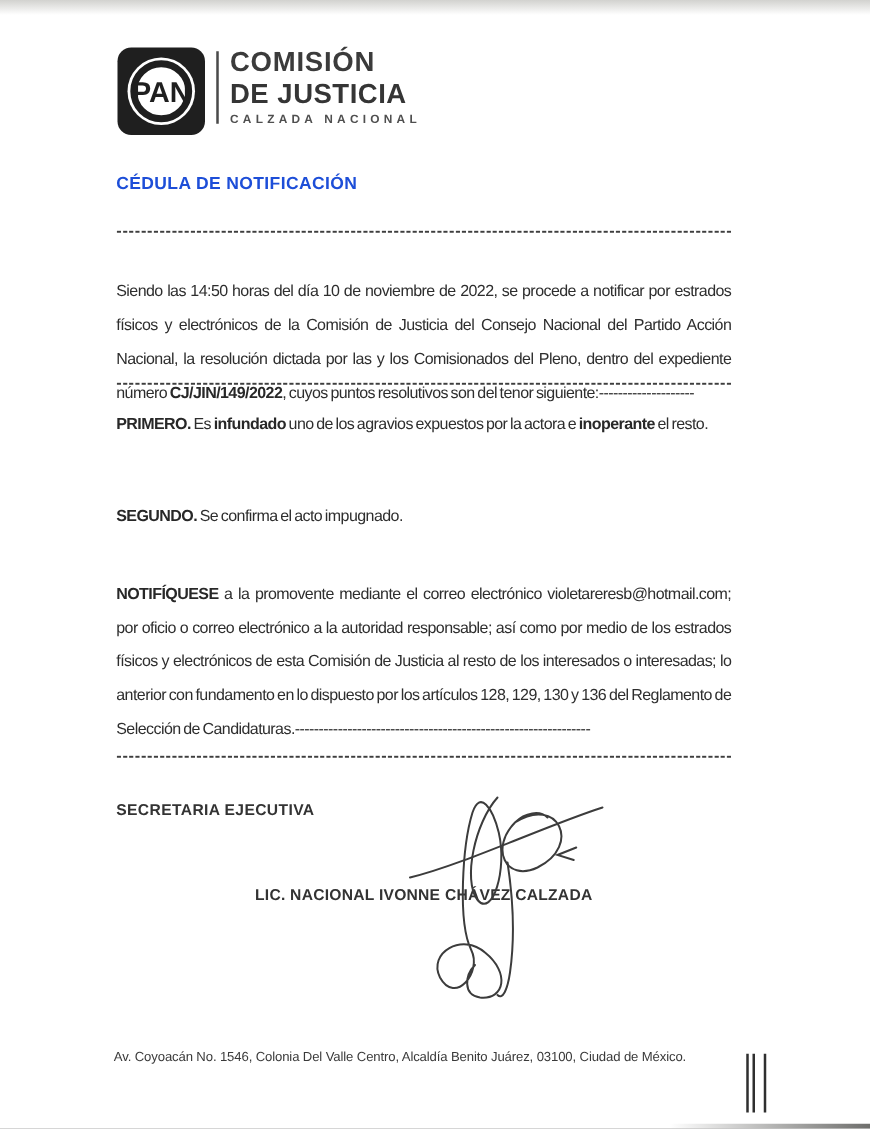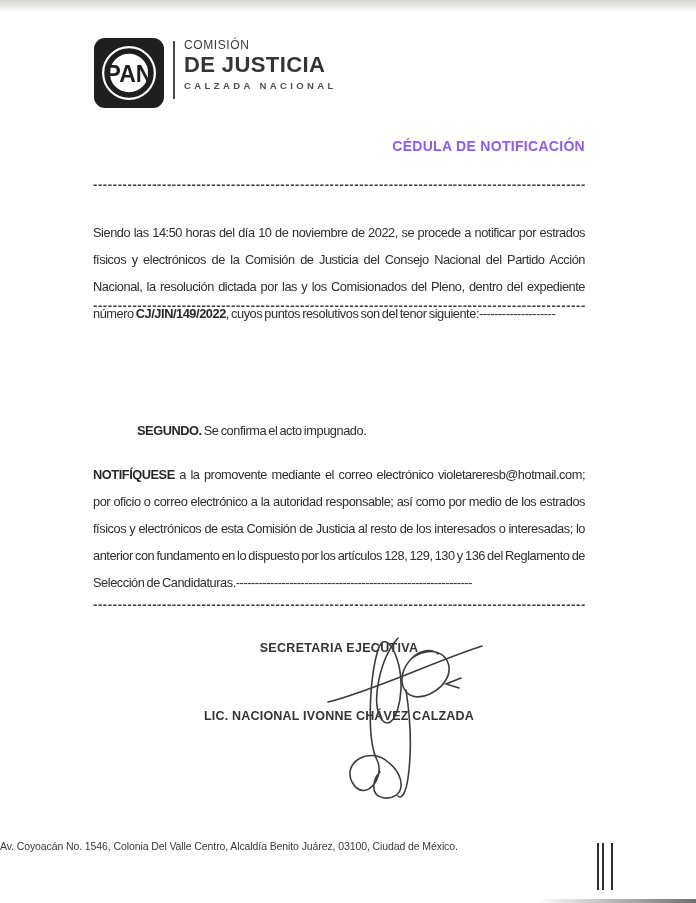--- a/index.html
+++ b/index.html
@@ -19,50 +19,50 @@
     background:linear-gradient(90deg,rgba(120,120,118,0),#6e6e6c);}
   .scan-lines{position:absolute;left:597px;top:843px;width:12px;height:47px;
     border-left:2px solid #2f2f2f;border-right:2px solid #2f2f2f;}
   .scan-lines::after{content:"";position:absolute;left:3px;top:0;bottom:0;width:2px;background:#2f2f2f;}
 
   
   .header{position:absolute;top:37px;left:93px;display:flex;align-items:flex-start;}
   .logo{width:72px;height:72px;display:block;}
   .hsep{width:2px;height:58px;background:#4a4a4a;margin:4px 0 0 8px;}
   .htext{margin-left:9px;padding-top:2px;line-height:1;}
-  .h1{font-size:12px;font-weight:400;letter-spacing:0.6px;color:#3b3b3b;}
+  .h1{font-size:22px;font-weight:700;letter-spacing:0.6px;color:#3b3b3b;}
   .h2{font-size:22px;font-weight:700;letter-spacing:0.4px;color:#353535;margin-top:3px;}
   .h3{font-size:9.5px;font-weight:600;letter-spacing:3.4px;color:#4f4f4f;margin-top:5px;}
 
   .doc-title{position:absolute;top:138px;left:93px;width:492px;
-    text-align:right;font-size:14px;font-weight:700;letter-spacing:0.3px;color:#8b5cf6;}
+    text-align:left;font-size:14px;font-weight:700;letter-spacing:0.3px;color:#1d4ed8;}
 
   .dashrule{position:absolute;left:93px;width:492px;height:16px;overflow:hidden;
     white-space:nowrap;font-size:13px;font-weight:700;letter-spacing:0.6px;color:#3e3e3e;}
   .rule1{top:177px;}
   .rule2{top:298px;}
   .rule3{top:597px;}
 
   .para{position:absolute;left:93px;width:492px;
     font-size:12.8px;line-height:27px;letter-spacing:-0.45px;word-spacing:-1px;
     text-align:justify;color:#2e2e2e;}
   .p1{top:206px;}
   .p2{top:312px;}
-  .p3{top:404px;margin-left:44px;}
+  .p3{top:386px;}
   .p4{top:448px;}
   .para b{font-weight:700;color:#282828;}
 
   .sig-role{position:absolute;top:641px;left:93px;width:492px;
-    text-align:center;font-size:12.5px;font-weight:700;letter-spacing:0.3px;color:#333;}
+    font-size:12.5px;font-weight:700;letter-spacing:0.3px;color:#333;}
   .sig-name{position:absolute;top:709px;left:93px;width:492px;
     text-align:center;font-size:12.5px;font-weight:700;letter-spacing:0.2px;color:#333;}
   .sig-svg{position:absolute;left:320px;top:620px;width:170px;height:185px;}
 
   .footer{position:absolute;top:840px;left:0;width:640px;
-    font-size:10.5px;color:#3a3a3a;letter-spacing:-0.1px;}
+    text-align:center;font-size:10.5px;color:#3a3a3a;letter-spacing:-0.1px;}
 </style>
 </head>
 <body>
 
 <div class="page">
 
   <div class="scan-top"></div>
 
   <div class="header">
     <svg class="logo" viewBox="0 0 72 72">
@@ -80,20 +80,21 @@
   </div>
 
   <div class="doc-title">CÉDULA DE NOTIFICACIÓN</div>
 
   <div class="dashrule rule1">------------------------------------------------------------------------------------------------------------------------------------------------------</div>
 
   <p class="para p1"><span>Siendo las 14:50 horas del día 10 de noviembre de 2022, se procede a notificar por estrados físicos y electrónicos de la Comisión de Justicia del Consejo Nacional del Partido Acción Nacional, la resolución dictada por las y los Comisionados del Pleno, dentro del expediente número </span><b>CJ/JIN/149/2022</b><span>, cuyos puntos resolutivos son del tenor siguiente:--------------------</span></p>
 
   <div class="dashrule rule2">------------------------------------------------------------------------------------------------------------------------------------------------------</div>
 
+  <p class="para p2"><b>PRIMERO.</b><span> Es </span><b>infundado</b><span> uno de los agravios expuestos por la actora e </span><b>inoperante</b><span> el resto.</span></p>
 
   <p class="para p3"><b>SEGUNDO.</b><span> Se confirma el acto impugnado.</span></p>
 
   <p class="para p4"><b>NOTIFÍQUESE</b><span> a la promovente mediante el correo electrónico violetareresb@hotmail.com; por oficio o correo electrónico a la autoridad responsable; así como por medio de los estrados físicos y electrónicos de esta Comisión de Justicia al resto de los interesados o interesadas; lo anterior con fundamento en lo dispuesto por los artículos 128, 129, 130 y 136 del Reglamento de Selección de Candidaturas.--------------------------------------------------------------</span></p>
 
   <div class="dashrule rule3">------------------------------------------------------------------------------------------------------------------------------------------------------</div>
 
   <div class="sig-role">SECRETARIA EJECUTIVA</div>
   <div class="sig-name">LIC. NACIONAL IVONNE CHÁVEZ CALZADA</div>
 

